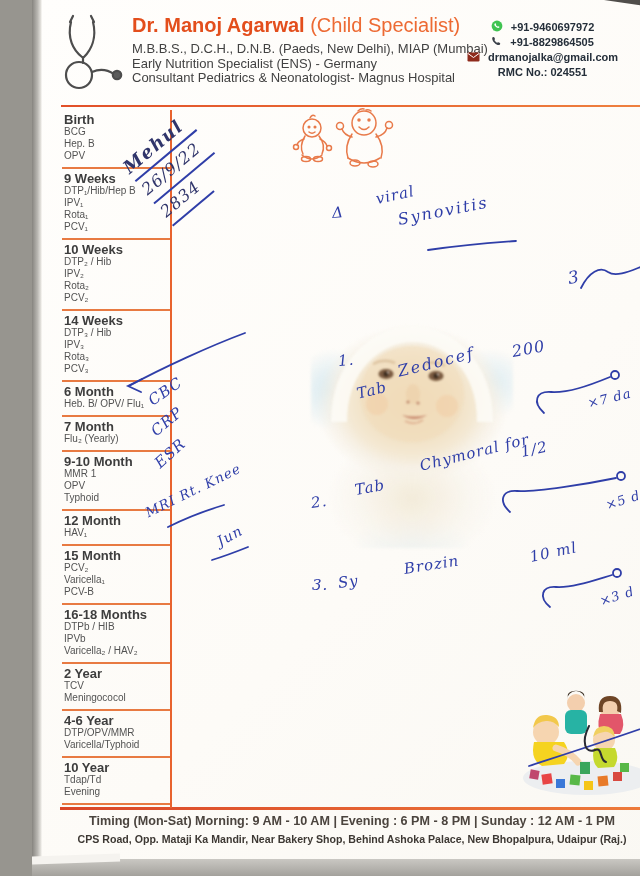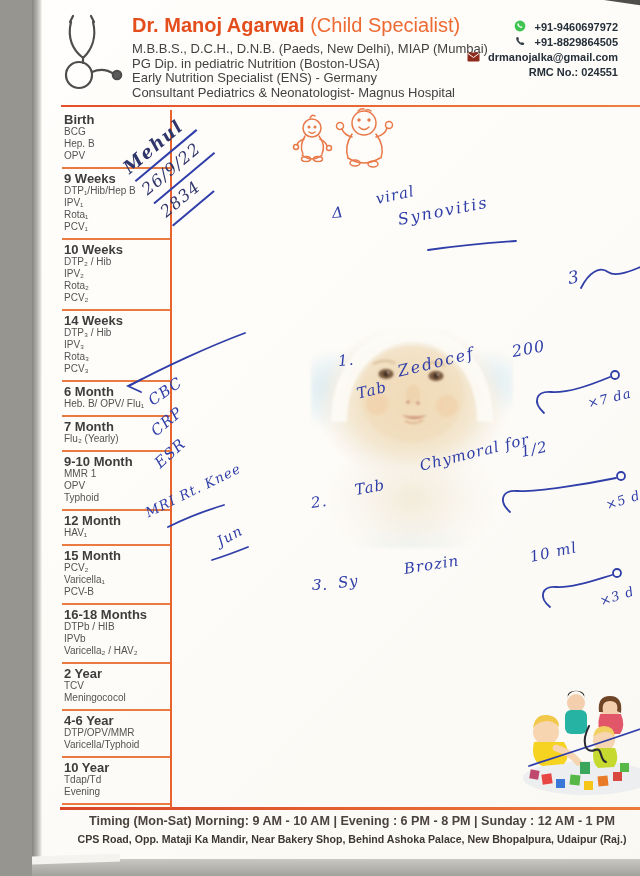--- a/index.html
+++ b/index.html
@@ -14,21 +14,21 @@
   .edge-bottom .curl{position:absolute;left:0;top:-4px;width:88px;height:8px;background:#f5f3ef;transform:rotate(-2deg);}
   .edge-right{position:absolute;right:0;top:0;bottom:0;width:3px;background:#dcdad5;z-index:40;}
   .edge-tr{position:absolute;right:0;top:0;width:72px;height:14px;z-index:41;}
 
   
   .steth{position:absolute;left:20px;top:12px;}
   .hdr-title{position:absolute;left:100px;top:14px;font-size:20px;white-space:nowrap;}
   .hdr-title .nm{color:#e34e1c;font-weight:bold;}
   .hdr-title .sp{color:#ed6a33;font-weight:500;}
   .hdr-creds{position:absolute;left:100px;top:42px;font-size:13px;color:#424242;line-height:14.5px;}
-  .contact{position:absolute;right:54px;top:20px;text-align:right;font-size:11px;font-weight:bold;
+  .contact{position:absolute;right:54px;top:20px;text-align:center;font-size:11px;font-weight:bold;
            color:#252f3a;line-height:15px;}
   .contact .row{white-space:nowrap;}
   .cicon{display:inline-block;vertical-align:-1px;margin-right:5px;}
   .hdr-rule{position:absolute;left:29px;top:105px;width:606px;height:2.4px;
             background:linear-gradient(90deg,#e25029,#ef823f);z-index:5;}
 
   
   .vsched{position:absolute;left:30px;top:110px;width:108px;z-index:6;}
   .vs-sec{padding:4px 0 5px 2px;border-bottom:2px solid #e87a42;}
   .vs-title{font-size:13px;font-weight:600;color:#3d3d3d;line-height:12px;}
@@ -82,21 +82,20 @@
       <path d="M40,60 C49,56 56,58 62,62"></path>
       <circle cx="65" cy="63" r="4.2" fill="#5c5c5c" stroke="#4d4d4d"></circle>
     </g>
   </svg>
   <div class="hdr-title">
     <span class="nm">Dr. Manoj Agarwal</span>
     <span class="sp">(Child Specialist)</span>
   </div>
   <div class="hdr-creds">
     <div>M.B.B.S., D.C.H., D.N.B. (Paeds, New Delhi), MIAP (Mumbai)</div>
-    <div>PG Dip. in pediatric Nutrition (Boston-USA)</div>
     <div>Early Nutrition Specialist (ENS) - Germany</div>
     <div>Consultant Pediatrics &amp; Neonatologist- Magnus Hospital</div>
   </div>
   <div class="contact">
     <div class="row">
       <svg class="cicon" width="12" height="12" viewBox="0 0 12 12">
           <circle cx="6" cy="6" r="5.4" fill="#3fc351"></circle>
           <path d="M3.8,3.4 c.5-.5,1,.1,1.3.6 c.2.4-.3.7-.1,1.1 c.3.6,1,1.3,1.6,1.5 c.4.1.6-.4,1-.3 c.5.2,1.2.6.7,1.2 c-.9,1-2.7.2-3.8-.9 C3.4,5.5,2.9,4.2,3.8,3.4 Z" fill="#ffffff"></path>
           <path d="M2.2,10.6 L3,8.6 L4.6,9.8 Z" fill="#3fc351"></path>
         </svg>

